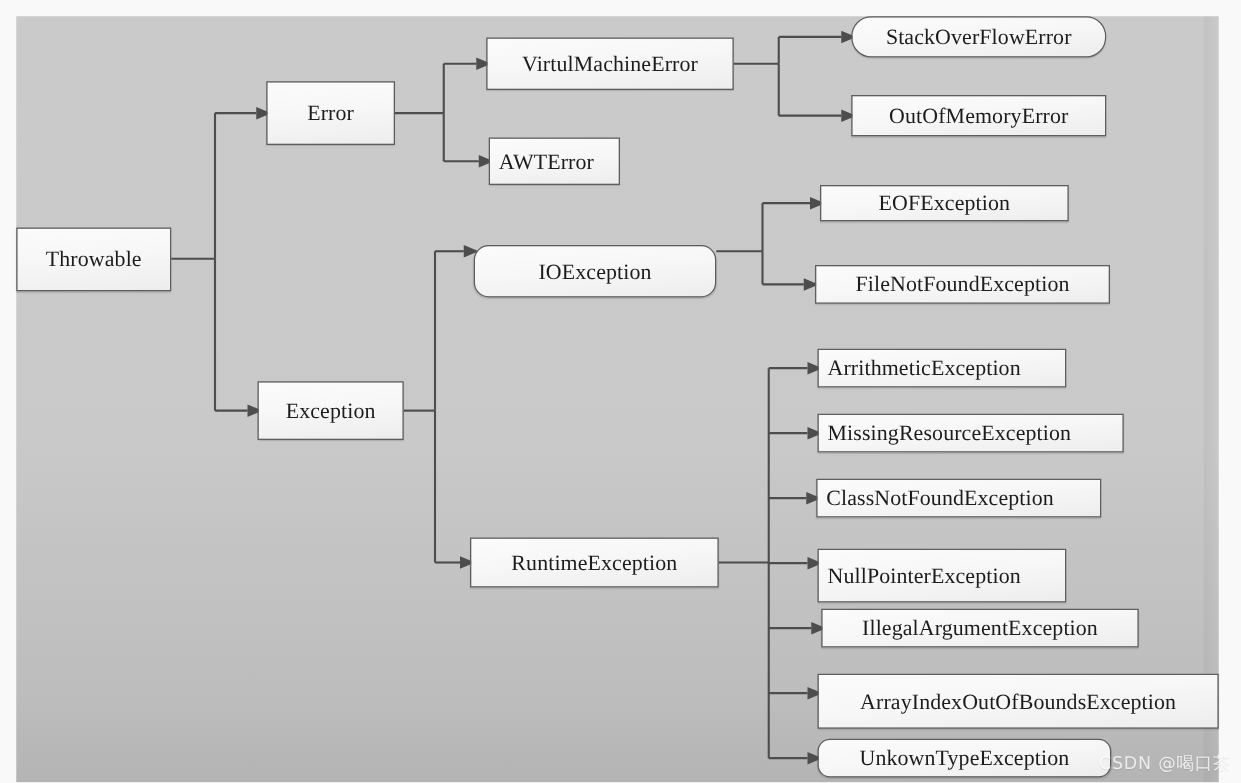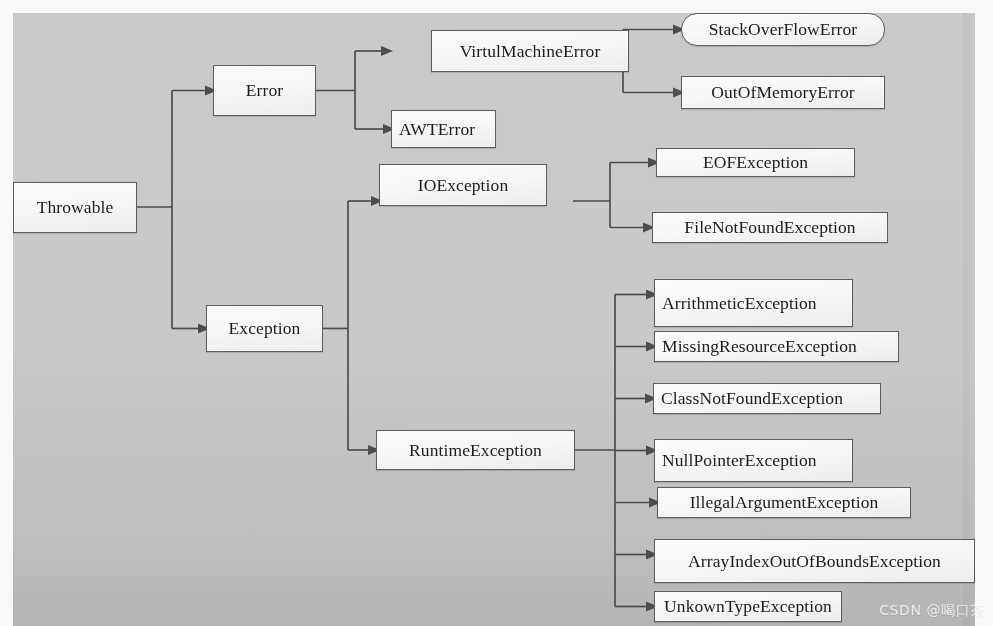--- a/index.html
+++ b/index.html
@@ -175,61 +175,61 @@
   <div id="nodes">
       <div class="node" style="left: 13px; top: 182px; width: 124px; height: 51px;">
         <span>Throwable</span>
       </div>
       <div class="node" style="left: 213px; top: 65px; width: 103px; height: 51px;">
         <span>Error</span>
       </div>
       <div class="node" style="left: 206px; top: 305px; width: 117px; height: 47px;">
         <span>Exception</span>
       </div>
-      <div class="node" style="left: 389px; top: 30px; width: 198px; height: 42px; margin-left: 42px;">
+      <div class="node" style="left: 389px; top: 30px; width: 198px; height: 42px;">
         <span>VirtulMachineError</span>
       </div>
       <div class="node lead" style="left: 391px; top: 110px; width: 105px; height: 38px;">
         <span>AWTError</span>
       </div>
-      <div class="node" style="left: 379px; top: 164px; width: 168px; height: 42px;">
+      <div class="node" style="left: 379px; top: 196px; width: 194px; height: 42px; border-radius: 12px;">
         <span>IOException</span>
       </div>
       <div class="node" style="left: 376px; top: 430px; width: 199px; height: 40px;">
         <span>RuntimeException</span>
       </div>
       <div class="node" style="left: 681px; top: 13px; width: 204px; height: 33px; border-radius: 16px;">
         <span>StackOverFlowError</span>
       </div>
       <div class="node" style="left: 681px; top: 76px; width: 204px; height: 33px;">
         <span>OutOfMemoryError</span>
       </div>
       <div class="node" style="left: 656px; top: 148px; width: 199px; height: 29px;">
         <span>EOFException</span>
       </div>
       <div class="node" style="left: 652px; top: 212px; width: 236px; height: 31px;">
         <span>FileNotFoundException</span>
       </div>
-      <div class="node lead" style="left: 654px; top: 279px; width: 199px; height: 48px;">
+      <div class="node lead" style="left: 654px; top: 279px; width: 199px; height: 31px;">
         <span>ArrithmeticException</span>
       </div>
       <div class="node lead" style="left: 654px; top: 331px; width: 245px; height: 31px;">
         <span>MissingResourceException</span>
       </div>
       <div class="node lead" style="left: 653px; top: 383px; width: 228px; height: 31px;">
         <span>ClassNotFoundException</span>
       </div>
       <div class="node lead" style="left: 654px; top: 439px; width: 199px; height: 43px;">
         <span>NullPointerException</span>
       </div>
       <div class="node" style="left: 657px; top: 487px; width: 254px; height: 31px;">
         <span>IllegalArgumentException</span>
       </div>
       <div class="node" style="left: 654px; top: 539px; width: 321px; height: 44px;">
         <span>ArrayIndexOutOfBoundsException</span>
       </div>
-      <div class="node" style="left: 654px; top: 591px; width: 188px; height: 31px;">
+      <div class="node" style="left: 654px; top: 591px; width: 235px; height: 31px; border-radius: 10px;">
         <span>UnkownTypeException</span>
       </div>
     </div>
 
   <div id="watermark">CSDN @喝口茶</div>
 </div>
 
 </body></html>

